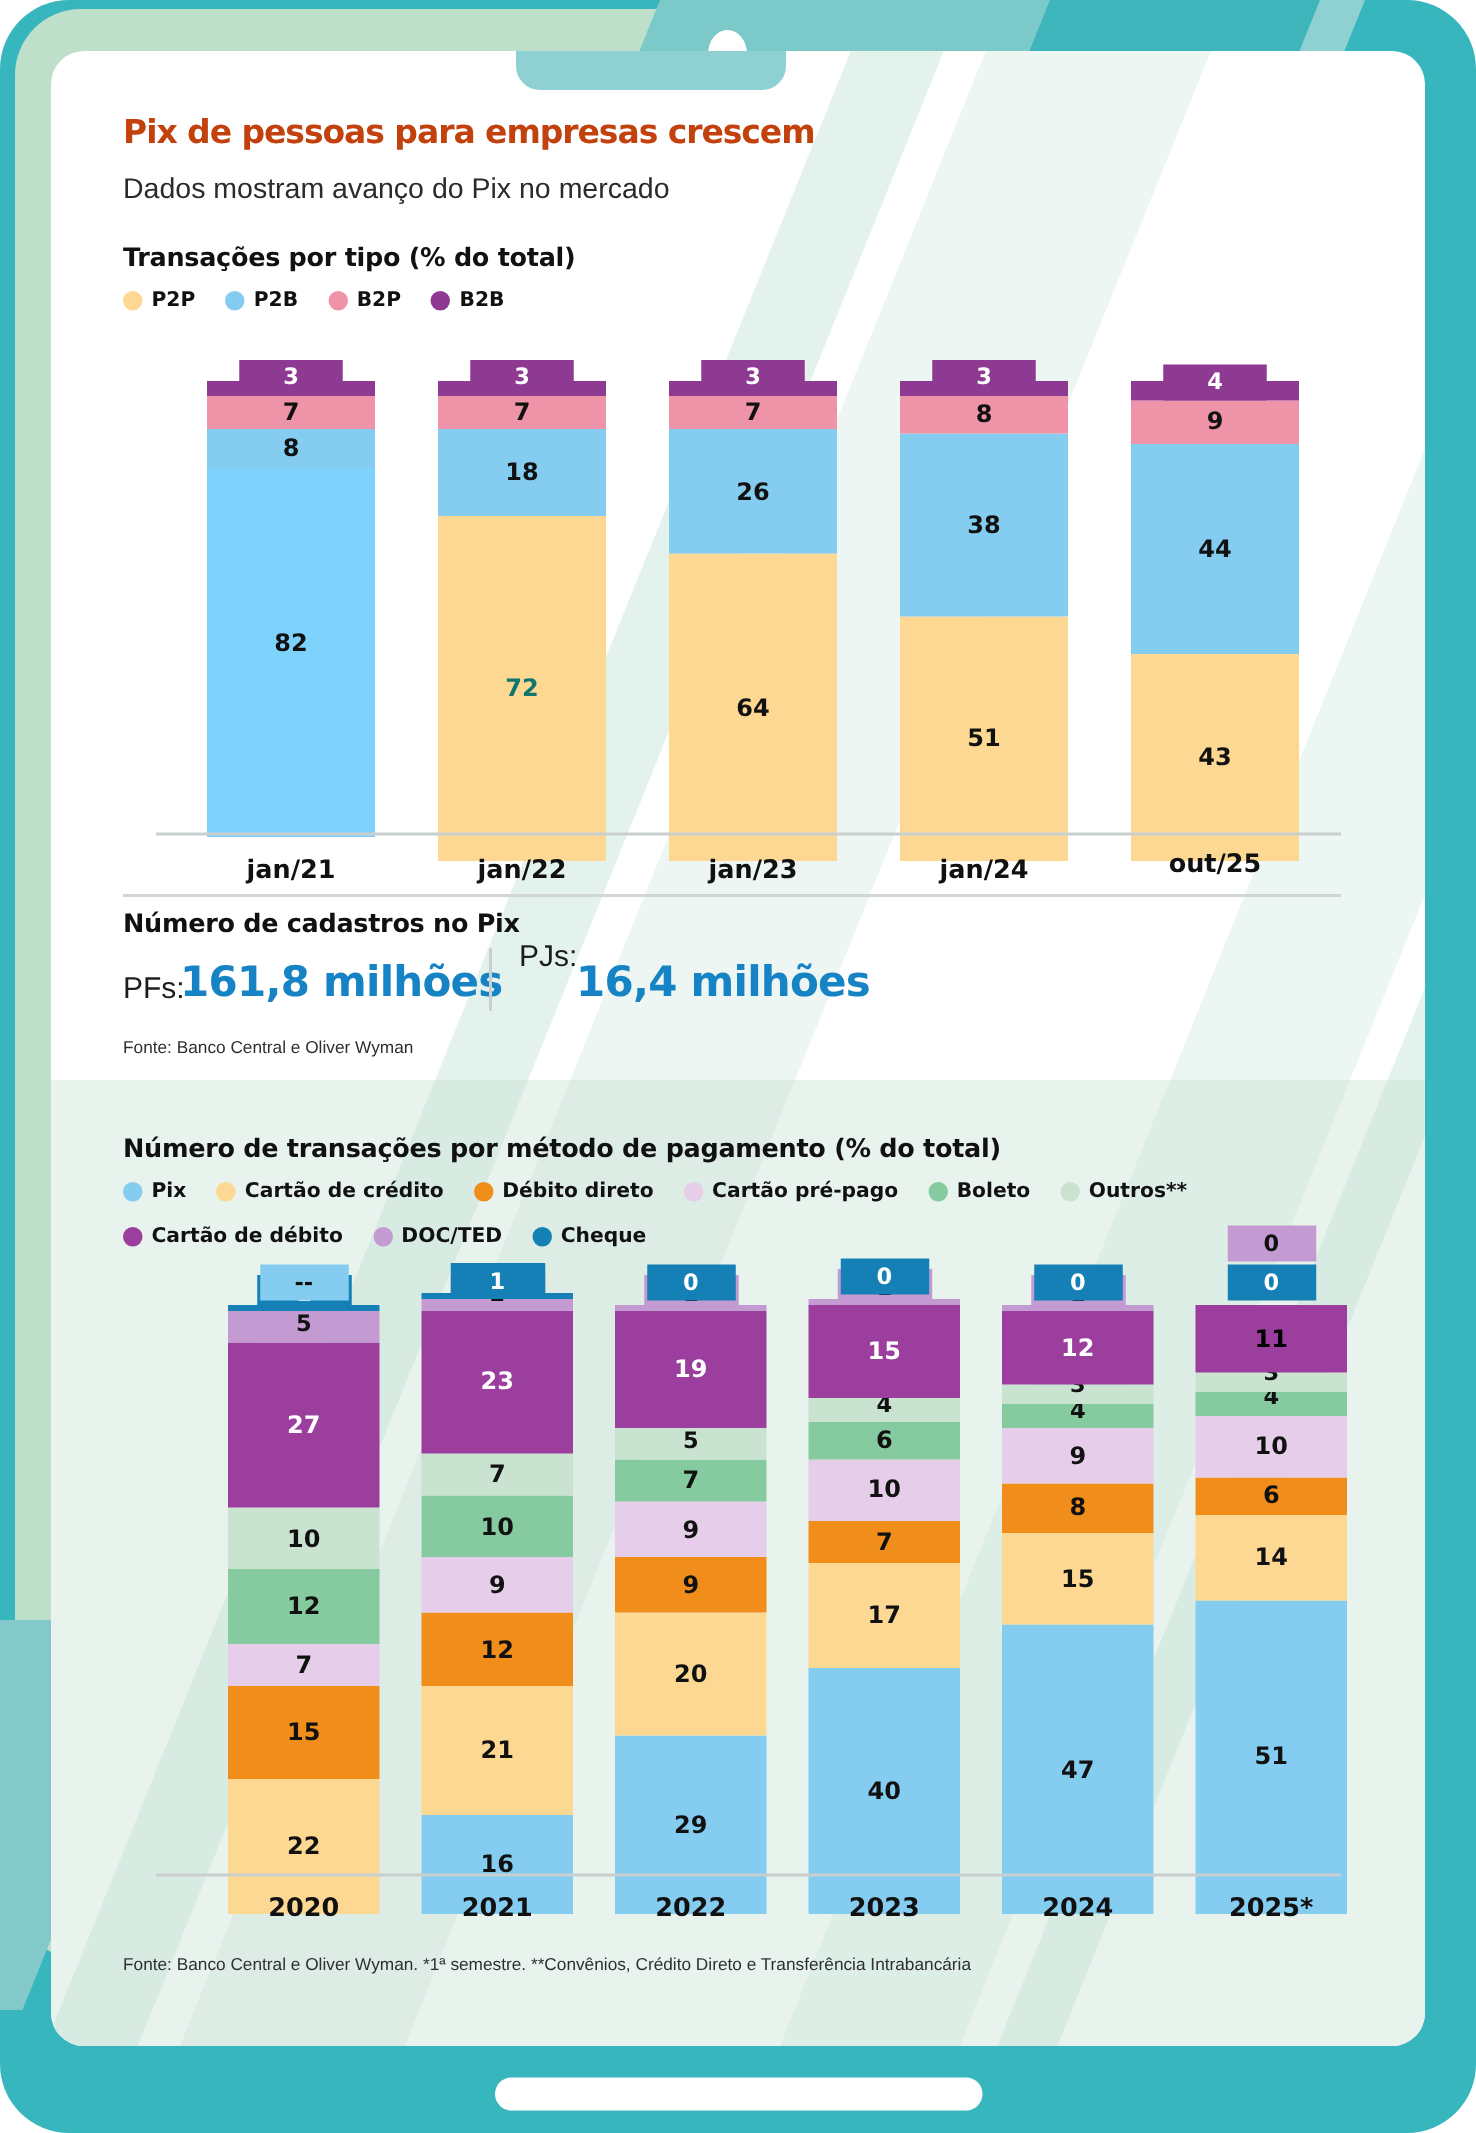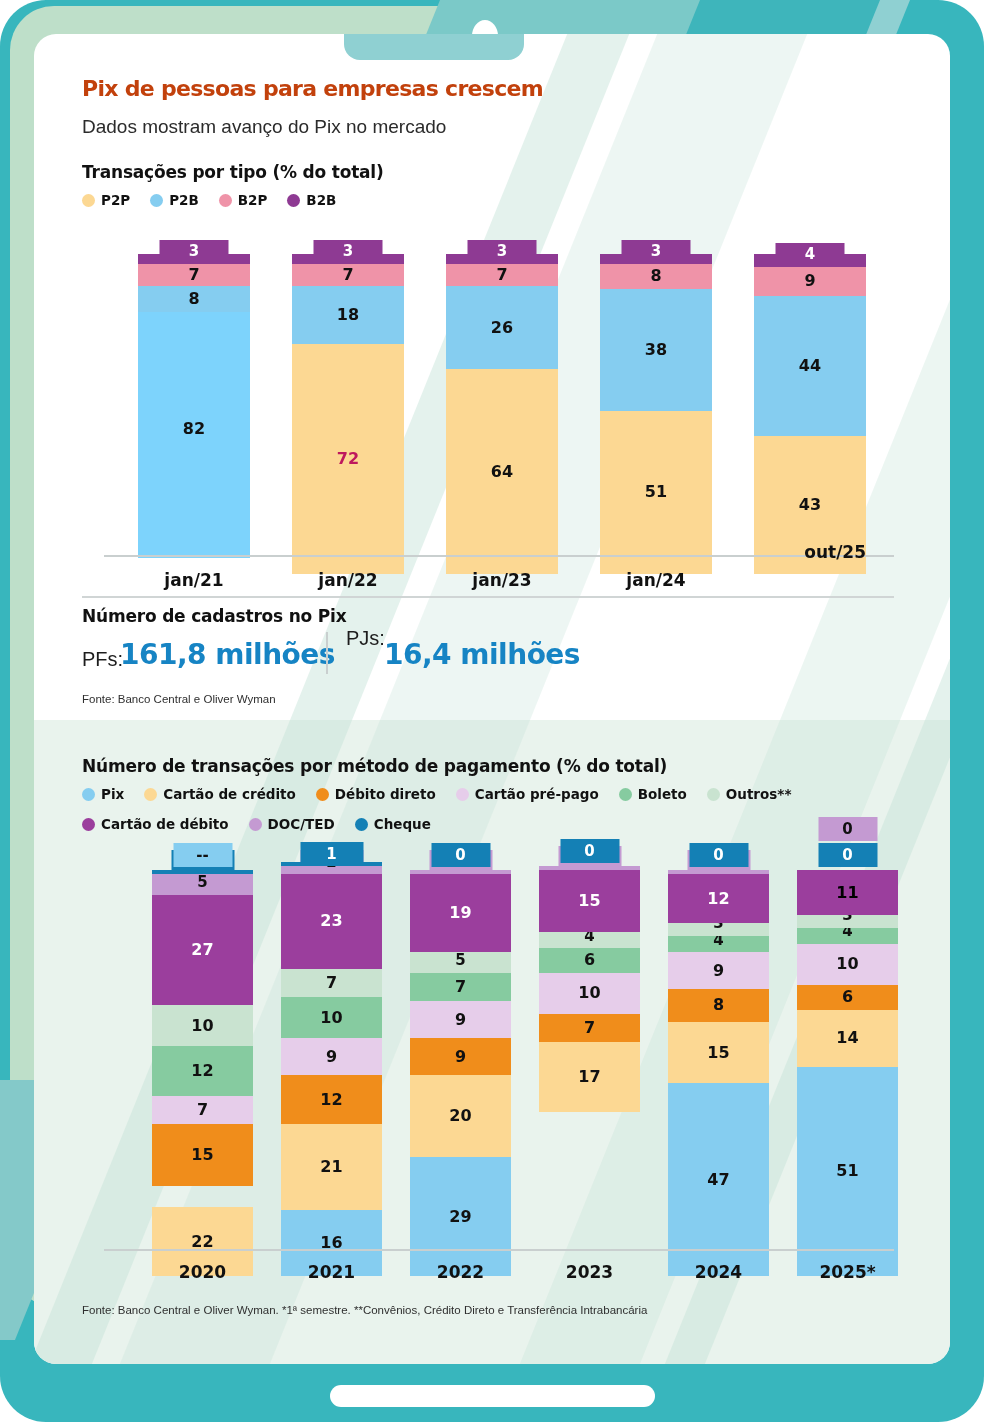--- a/index.html
+++ b/index.html
@@ -218,21 +218,21 @@
               <span class="seg-val" style="color: rgb(17, 17, 17);">7</span>
             </div>
             <div class="seg" style="background: rgb(142, 58, 147); height: 9.6px; bottom: 310.4px;">
               <div class="tab" style="background: rgb(142, 58, 147); width: 69px; bottom: 0px;">
                 <span class="seg-val" style="color: rgb(255, 255, 255);">3</span>
               </div>
             </div>
           </div>
           <div class="bar-col" style="left: 258px; width: 112px; height: 320px;">
             <div class="seg" style="background: rgb(252, 216, 147); height: 230.4px; bottom: 0px;">
-              <span class="seg-val" style="color: #be185d; text-align: right;">72</span>
+              <span class="seg-val" style="color: #0f766e; text-align: right;">72</span>
             </div>
             <div class="seg" style="background: rgb(133, 205, 240); height: 57.6px; bottom: 230.4px;">
               <span class="seg-val" style="color: rgb(17, 17, 17);">18</span>
             </div>
             <div class="seg" style="background: rgb(239, 147, 168); height: 22.4px; bottom: 288px;">
               <span class="seg-val" style="color: rgb(17, 17, 17);">7</span>
             </div>
             <div class="seg" style="background: rgb(142, 58, 147); height: 9.6px; bottom: 310.4px;">
               <div class="tab" style="background: rgb(142, 58, 147); width: 69px; bottom: 0px;">
                 <span class="seg-val" style="color: rgb(255, 255, 255);">3</span>
@@ -287,21 +287,21 @@
               </div>
             </div>
           </div>
         </div>
       <div class="axis-line" id="axis1" style="left:70px; top:521px; width:790px;"></div>
       <div id="chart1-ticks">
           <div class="tick-label" style="left: 104px; width: 112px; top: 536px;">jan/21</div>
           <div class="tick-label" style="left: 258px; width: 112px; top: 536px;">jan/22</div>
           <div class="tick-label" style="left: 412px; width: 112px; top: 536px;">jan/23</div>
           <div class="tick-label" style="left: 566px; width: 112px; top: 536px;">jan/24</div>
-          <div class="tick-label" style="left: 720px; width: 112px; top: 508px; text-align: right;">out/25</div>
+          <div class="tick-label" style="left: 720px; width: 112px; top: 532px;">out/25</div>
         </div>
 
       <div class="rule" style="left:48px; top:562px; width:812px;"></div>
       <div class="sec-title" style="left:48px; top:572px;">Número de cadastros no Pix</div>
 
       <div class="stat-label" style="left:48px; top:614px;">PFs:</div>
       <div class="stat-value" style="left:86px; top:604px;">161,8 milhões</div>
 
       <div class="divider-v" style="left:292px; top:598px; height:42px;"></div>
 
@@ -347,21 +347,21 @@
             <span class="legend-label">Boleto</span>
           </div>
           <div class="legend-item">
             <span class="legend-dot" style="background: rgb(201, 227, 208);"></span>
             <span class="legend-label">Outros**</span>
           </div>
         </div>
 
       <div class="chart" id="chart2-plot" style="left:0px; top:805px; width:916px; height:437px;">
           <div class="bar-col" style="left: 118px; width: 101px; height: 410px;">
-            <div class="seg" style="background: rgb(252, 216, 147); height: 69px; bottom: 0px;">
+            <div class="seg" style="background: rgb(252, 216, 147); height: 90px; bottom: 0px;">
               <span class="seg-val" style="color: rgb(17, 17, 17);">22</span>
             </div>
             <div class="seg" style="background: rgb(240, 141, 27); height: 61.5px; bottom: 90.2px;">
               <span class="seg-val" style="color: rgb(17, 17, 17);">15</span>
             </div>
             <div class="seg" style="background: rgb(230, 205, 234); height: 28.7px; bottom: 151.7px;">
               <span class="seg-val" style="color: rgb(17, 17, 17);">7</span>
             </div>
             <div class="seg" style="background: rgb(134, 203, 160); height: 49.2px; bottom: 180.4px;">
               <span class="seg-val" style="color: rgb(17, 17, 17);">12</span>
@@ -446,20 +446,23 @@
             <div class="seg" style="background: rgb(196, 154, 210); height: 4.1px; bottom: 401.8px;">
               <div class="tab" style="background: rgb(196, 154, 210); width: 63px; bottom: 0px;">
                 <span class="seg-val" style="color: rgb(17, 17, 17);">1</span>
               </div>
             </div>
             <div class="tab" style="background: rgb(20, 128, 181); width: 59px; position: absolute; bottom: 408.9px;">
               <span class="seg-val" style="color: rgb(255, 255, 255);">0</span>
             </div>
           </div>
           <div class="bar-col" style="left: 505px; width: 101px; height: 410px;">
+            <div class="seg" style="background: rgb(133, 205, 240); height: 164px; bottom: 0px;">
+              <span class="seg-val" style="color: rgb(17, 17, 17);">40</span>
+            </div>
             <div class="seg" style="background: rgb(252, 216, 147); height: 69.7px; bottom: 164px;">
               <span class="seg-val" style="color: rgb(17, 17, 17);">17</span>
             </div>
             <div class="seg" style="background: rgb(240, 141, 27); height: 28.7px; bottom: 233.7px;">
               <span class="seg-val" style="color: rgb(17, 17, 17);">7</span>
             </div>
             <div class="seg" style="background: rgb(230, 205, 234); height: 41px; bottom: 262.4px;">
               <span class="seg-val" style="color: rgb(17, 17, 17);">10</span>
             </div>
             <div class="seg" style="background: rgb(134, 203, 160); height: 24.6px; bottom: 303.4px;">

